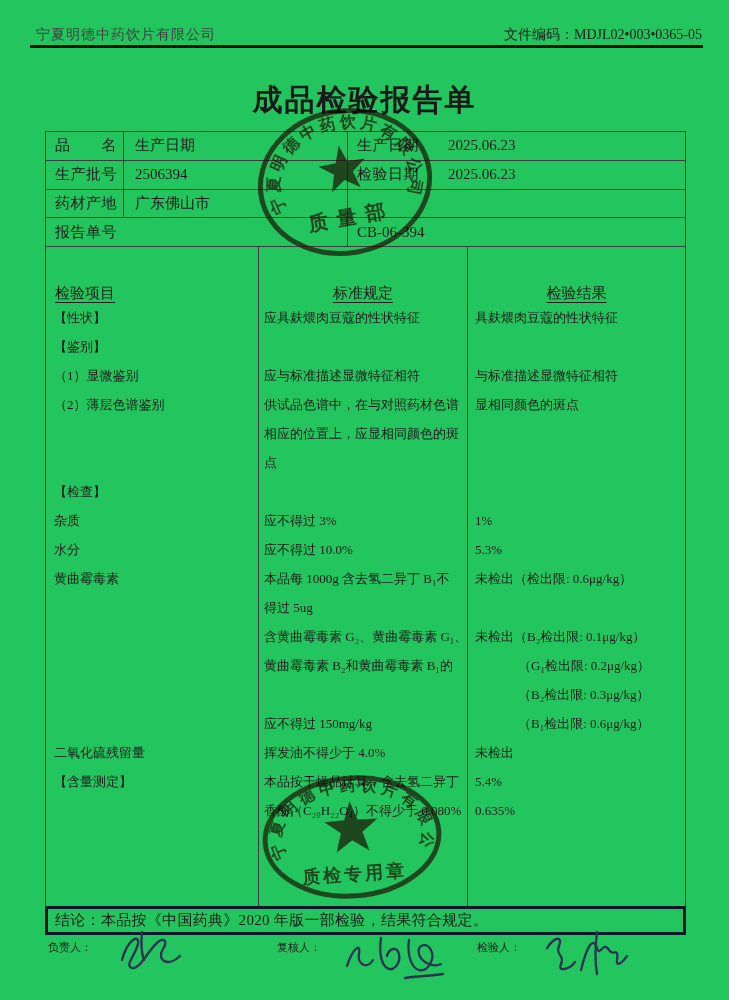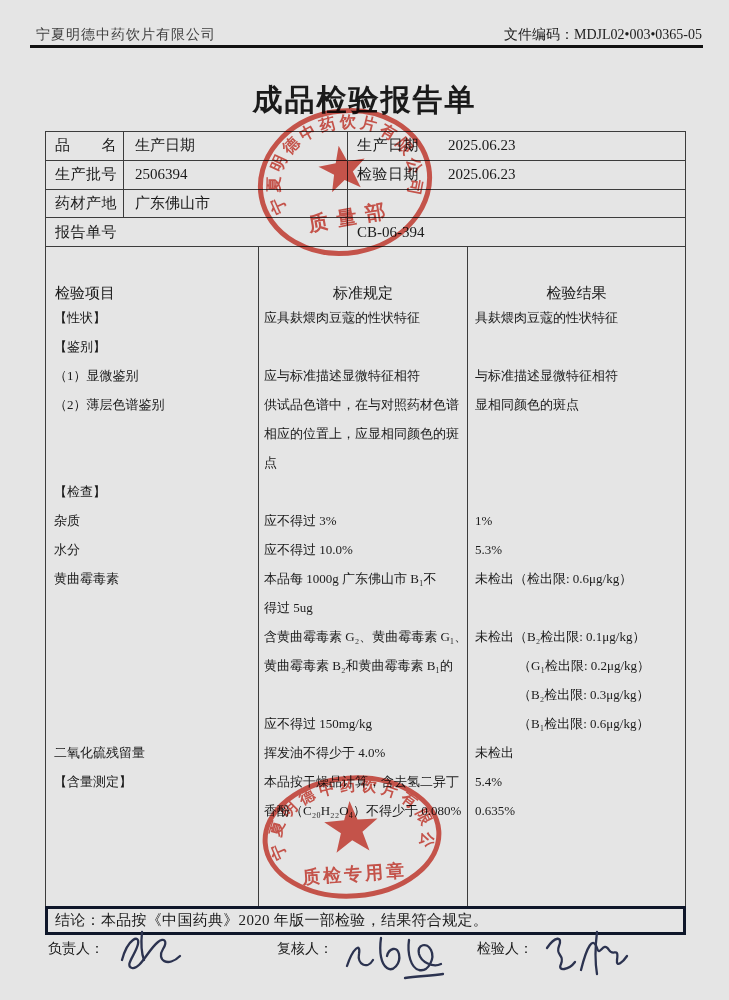--- a/index.html
+++ b/index.html
@@ -1,18 +1,18 @@
 <!DOCTYPE html>
 <html><head>
 <meta charset="utf-8">
 <style>
   * { box-sizing: border-box; margin: 0; padding: 0; }
   html,body { background:#888; }
   .page {
-    position: relative; width: 729px; height: 1000px; background: #e5e5e5;
+    position: relative; width: 729px; height: 1000px; background: #22c55e;
     font-family: "Liberation Serif", "DejaVu Serif", serif; color: #1a1a1a;
     overflow: hidden; margin: 0 auto;
   }
   .hdr-company { position:absolute; left:36px; top:26px; font-size:14px; color:#3f3f3f; letter-spacing:1px; }
   .hdr-code   { position:absolute; right:27px; top:26px; font-size:14px; color:#1d1d1d; }
   .hdr-rule   { position:absolute; left:30px; right:26px; top:45px; height:3px; background:#121212; }
   .title { position:absolute; left:0; right:0; top:80px; text-align:center; font-size:30px; font-weight:bold; letter-spacing:2px; }
 
   
   .info { position:absolute; left:45px; top:131px; width:641px; border:1px solid #3c3c3c; border-bottom:0; }
@@ -27,33 +27,33 @@
 
   
   .main { position:absolute; left:45px; top:246px; width:641px; height:661px; border:1px solid #3c3c3c; display:flex; }
   .mcol { position:relative; }
   .mcol-1 { width:213px; border-right:1px solid #3c3c3c; }
   .mcol-2 { width:209px; border-right:1px solid #3c3c3c; }
   .mcol-3 { flex:1; }
   .chead { height:56px; display:flex; align-items:center; font-size:15px; padding-top:4px; }
   .mcol-1 .chead { padding-left:9px; }
   .mcol-2 .chead, .mcol-3 .chead { justify-content:center; }
-  .chead span { text-underline-offset:4px;margin-top:32px; }
+  .chead span { text-decoration:underline; text-underline-offset:4px;margin-top:32px; }
   .tline { height:29px; line-height:29px; font-size:13px; white-space:nowrap; }
   .mcol-1 .tline { padding-left:8px; }
   .mcol-2 .tline { padding-left:5px; }
   .mcol-3 .tline { padding-left:7px; }
   .mcol-3 .tline.ind { padding-left:50px; }
 
   
   .concl { position:absolute; left:45px; top:906px; width:641px; height:29px; border:3px solid #0f172a;
            display:flex; align-items:center; font-size:15px; padding-left:7px; letter-spacing:0.3px; }
 
   
-  .sig { position:absolute; font-size:14px; white-space:nowrap; }
+  .sig { position:absolute; font-size:11px; white-space:nowrap; }
   .sig-1 { left:48px;  top:940px; }
   .sig-2 { left:277px; top:940px; }
   .sig-3 { left:477px; top:940px; }
   .sig svg { position:absolute; top:-14px; }
   .sig-1 svg { left:60px; }
   .sig-2 svg { left:62px; }
   .sig-3 svg { left:62px; }
   .sigstroke { fill:none; stroke:#2c3350; stroke-width:2.3; stroke-linecap:round; stroke-linejoin:round; }
 
   
@@ -134,21 +134,21 @@
       <div id="lines-standard">
           <div class="tline">应具麸煨肉豆蔻的性状特征</div>
           <div class="tline">&nbsp;</div>
           <div class="tline">应与标准描述显微特征相符</div>
           <div class="tline">供试品色谱中，在与对照药材色谱</div>
           <div class="tline">相应的位置上，应显相同颜色的斑</div>
           <div class="tline">点</div>
           <div class="tline">&nbsp;</div>
           <div class="tline">应不得过 3%</div>
           <div class="tline">应不得过 10.0%</div>
-          <div class="tline">本品每 1000g 广东佛山市 B₁不</div>
+          <div class="tline">本品每 1000g 含去氢二异丁 B₁不</div>
           <div class="tline">得过 5ug</div>
           <div class="tline">含黄曲霉毒素 G₂、黄曲霉毒素 G₁、</div>
           <div class="tline">黄曲霉毒素 B₂和黄曲霉毒素 B₁的</div>
           <div class="tline">&nbsp;</div>
           <div class="tline">应不得过 150mg/kg</div>
           <div class="tline">挥发油不得少于 4.0%</div>
           <div class="tline">本品按干燥品计算，含去氢二异丁</div>
           <div class="tline">香酚（C₂₀H₂₂O₄）不得少于 0.080%</div>
         </div>
     </div>

